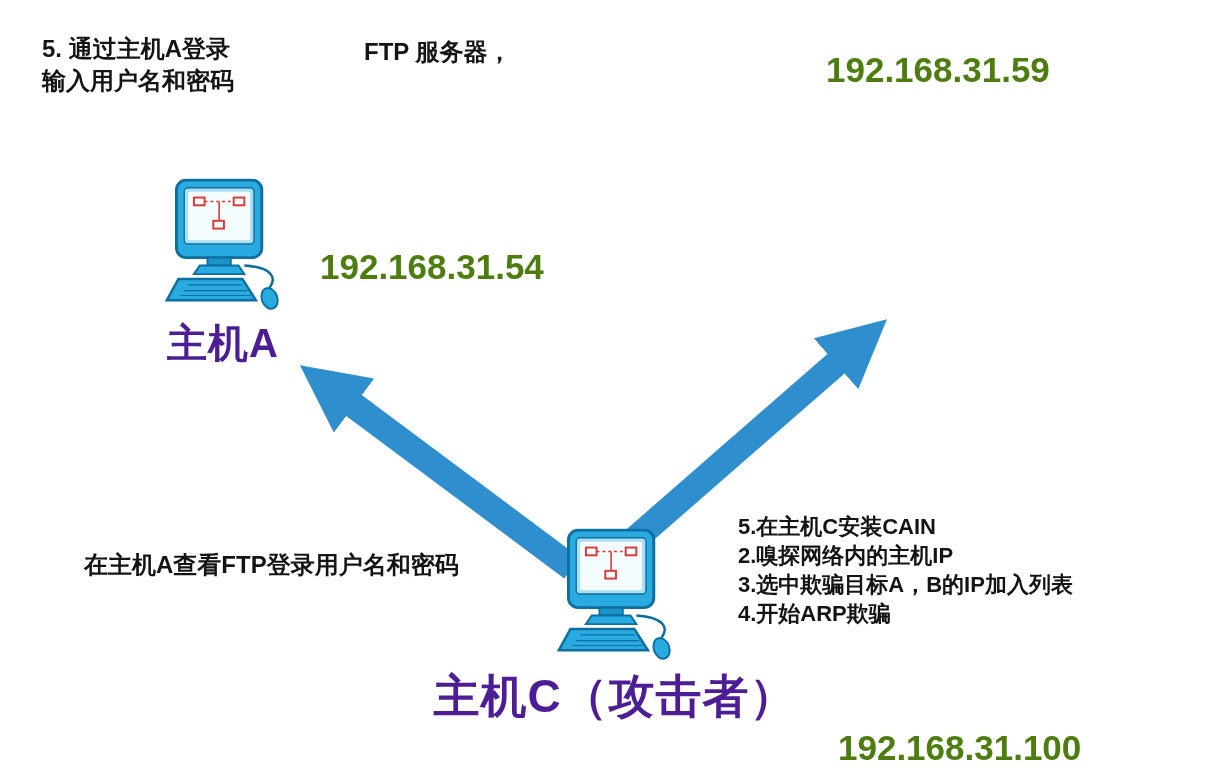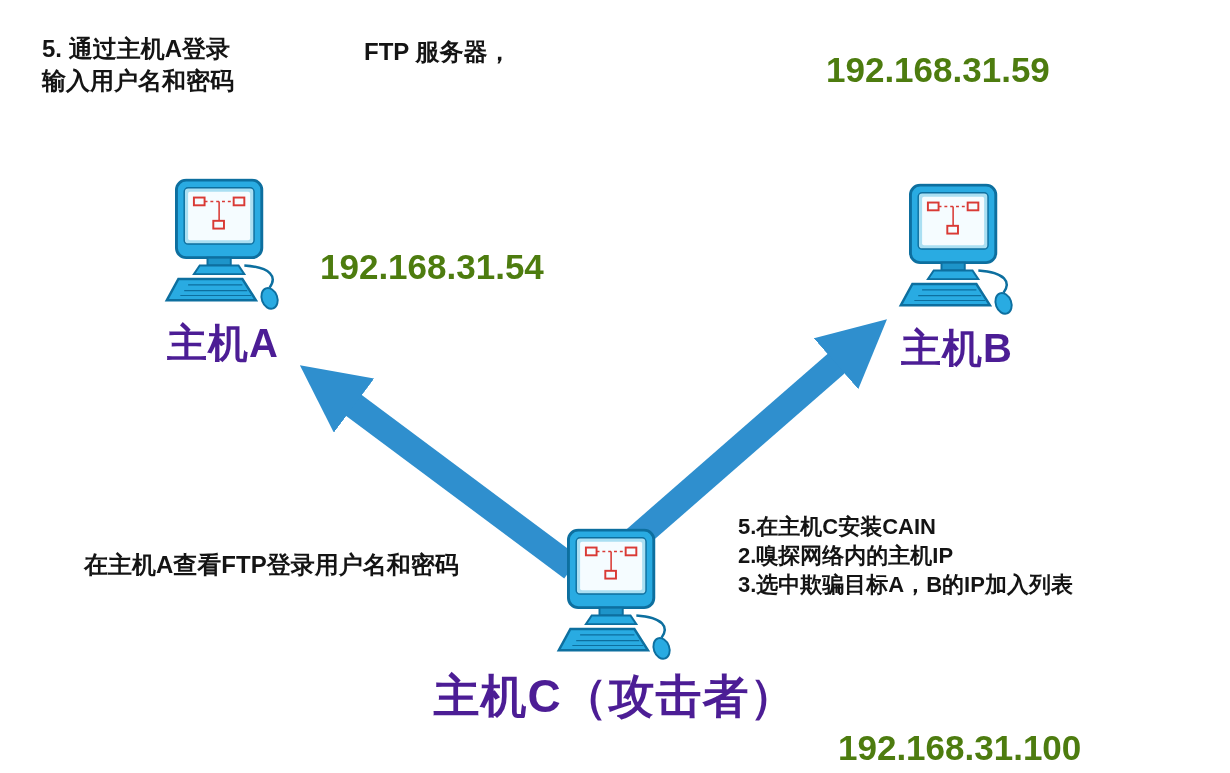--- a/index.html
+++ b/index.html
@@ -116,35 +116,30 @@
   <div class="ip" style="left:826px; top:50px;">192.168.31.59</div>
   <div class="ip" style="left:320px; top:247px;">192.168.31.54</div>
   <div class="ip" style="left:838px; top:728px;">192.168.31.100</div>
 
   <div class="note" style="left:84px; top:549px;">在主机A查看FTP登录用户名和密码</div>
 
   <div class="steps" style="left:738px; top:512px;">
     <div>5.在主机C安装CAIN</div>
     <div>2.嗅探网络内的主机IP</div>
     <div>3.选中欺骗目标A，B的IP加入列表</div>
+    <div>4.开始ARP欺骗</div>
   </div>
 
   <div class="host host-a" style="left:138px; top:178px; width:170px;">
     <svg class="pc-icon" width="128" height="138" viewBox="0 0 132 142">
       <use href="#pc"></use>
     </svg>
     <div class="host-label">主机A</div>
   </div>
 
-  <div class="host host-b" style="left:872px; top:183px; width:170px;">
-    <svg class="pc-icon" width="128" height="138" viewBox="0 0 132 142">
-      <use href="#pc"></use>
-    </svg>
-    <div class="host-label">主机B</div>
-  </div>
 
   <div class="host host-c" style="left:520px; top:528px; width:190px;">
     <svg class="pc-icon" width="128" height="138" viewBox="0 0 132 142">
       <use href="#pc"></use>
     </svg>
     <div class="host-label">主机C（攻击者）</div>
   </div>
 
 </div>
 

